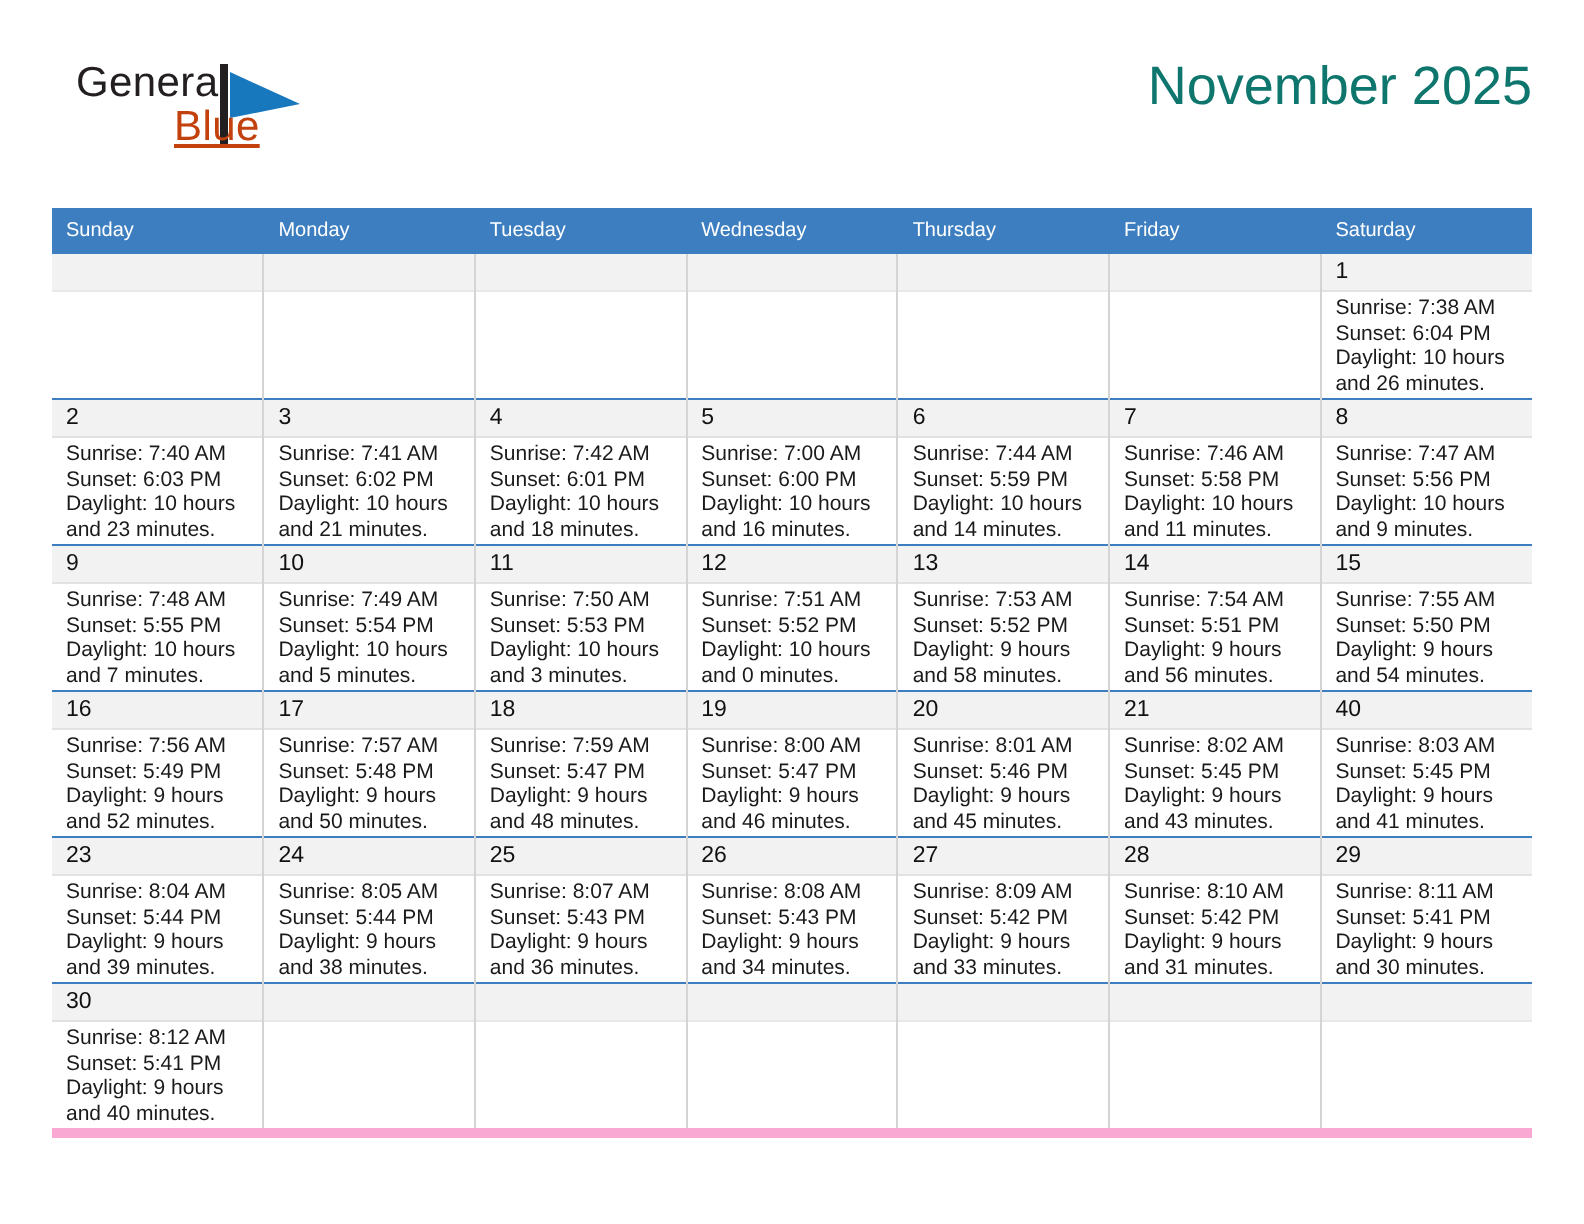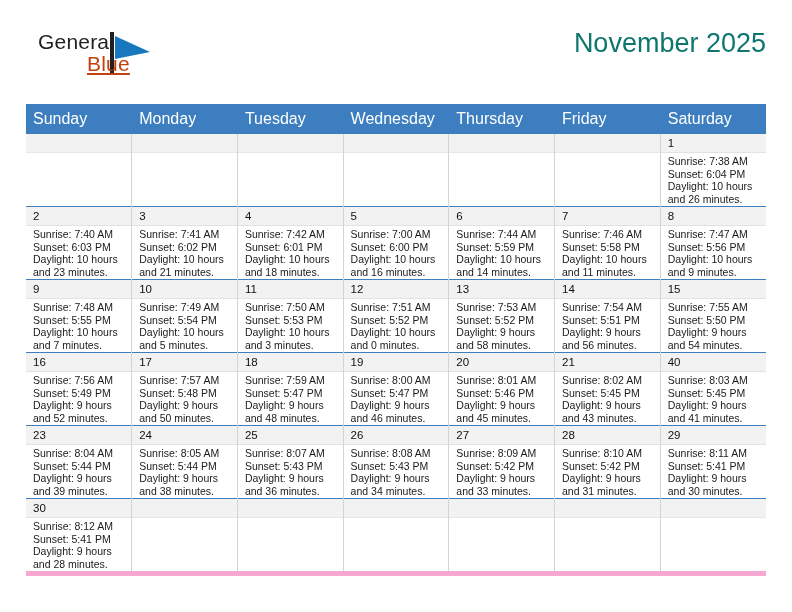--- a/index.html
+++ b/index.html
@@ -89,21 +89,21 @@
     left: 26px;
     top: 104px;
     width: 740px;
     border-collapse: collapse;
     table-layout: fixed;
   }
   .cal th {
     background: #3c7ebf;
     color: #ffffff;
     font-weight: normal;
-    font-size: 16px;
+    font-size: 10px;
     text-align: left;
     padding: 6px 0 6px 7px;
     height: 10px;
     border-right: 1px solid #3c7ebf;
   }
   .cal th:last-child { border-right: none; }
 
   .cal td {
     vertical-align: top;
     padding: 0;
@@ -581,21 +581,21 @@
           </td>
         </tr>
         <tr class="week-row last-week">
           <td>
             <div class="cell-inner">
               <div class="daynum">30</div>
               <div class="lines">
                 <div>Sunrise: 8:12 AM</div>
                 <div>Sunset: 5:41 PM</div>
                 <div>Daylight: 9 hours</div>
-                <div>and 28 minutes.</div>
+                <div>and 40 minutes.</div>
               </div>
             </div>
           </td>
           <td>
             <div class="cell-inner blank-cell">
               <div class="daynum empty"></div>
               <div class="lines">
                 <div></div>
                 <div></div>
                 <div></div>

